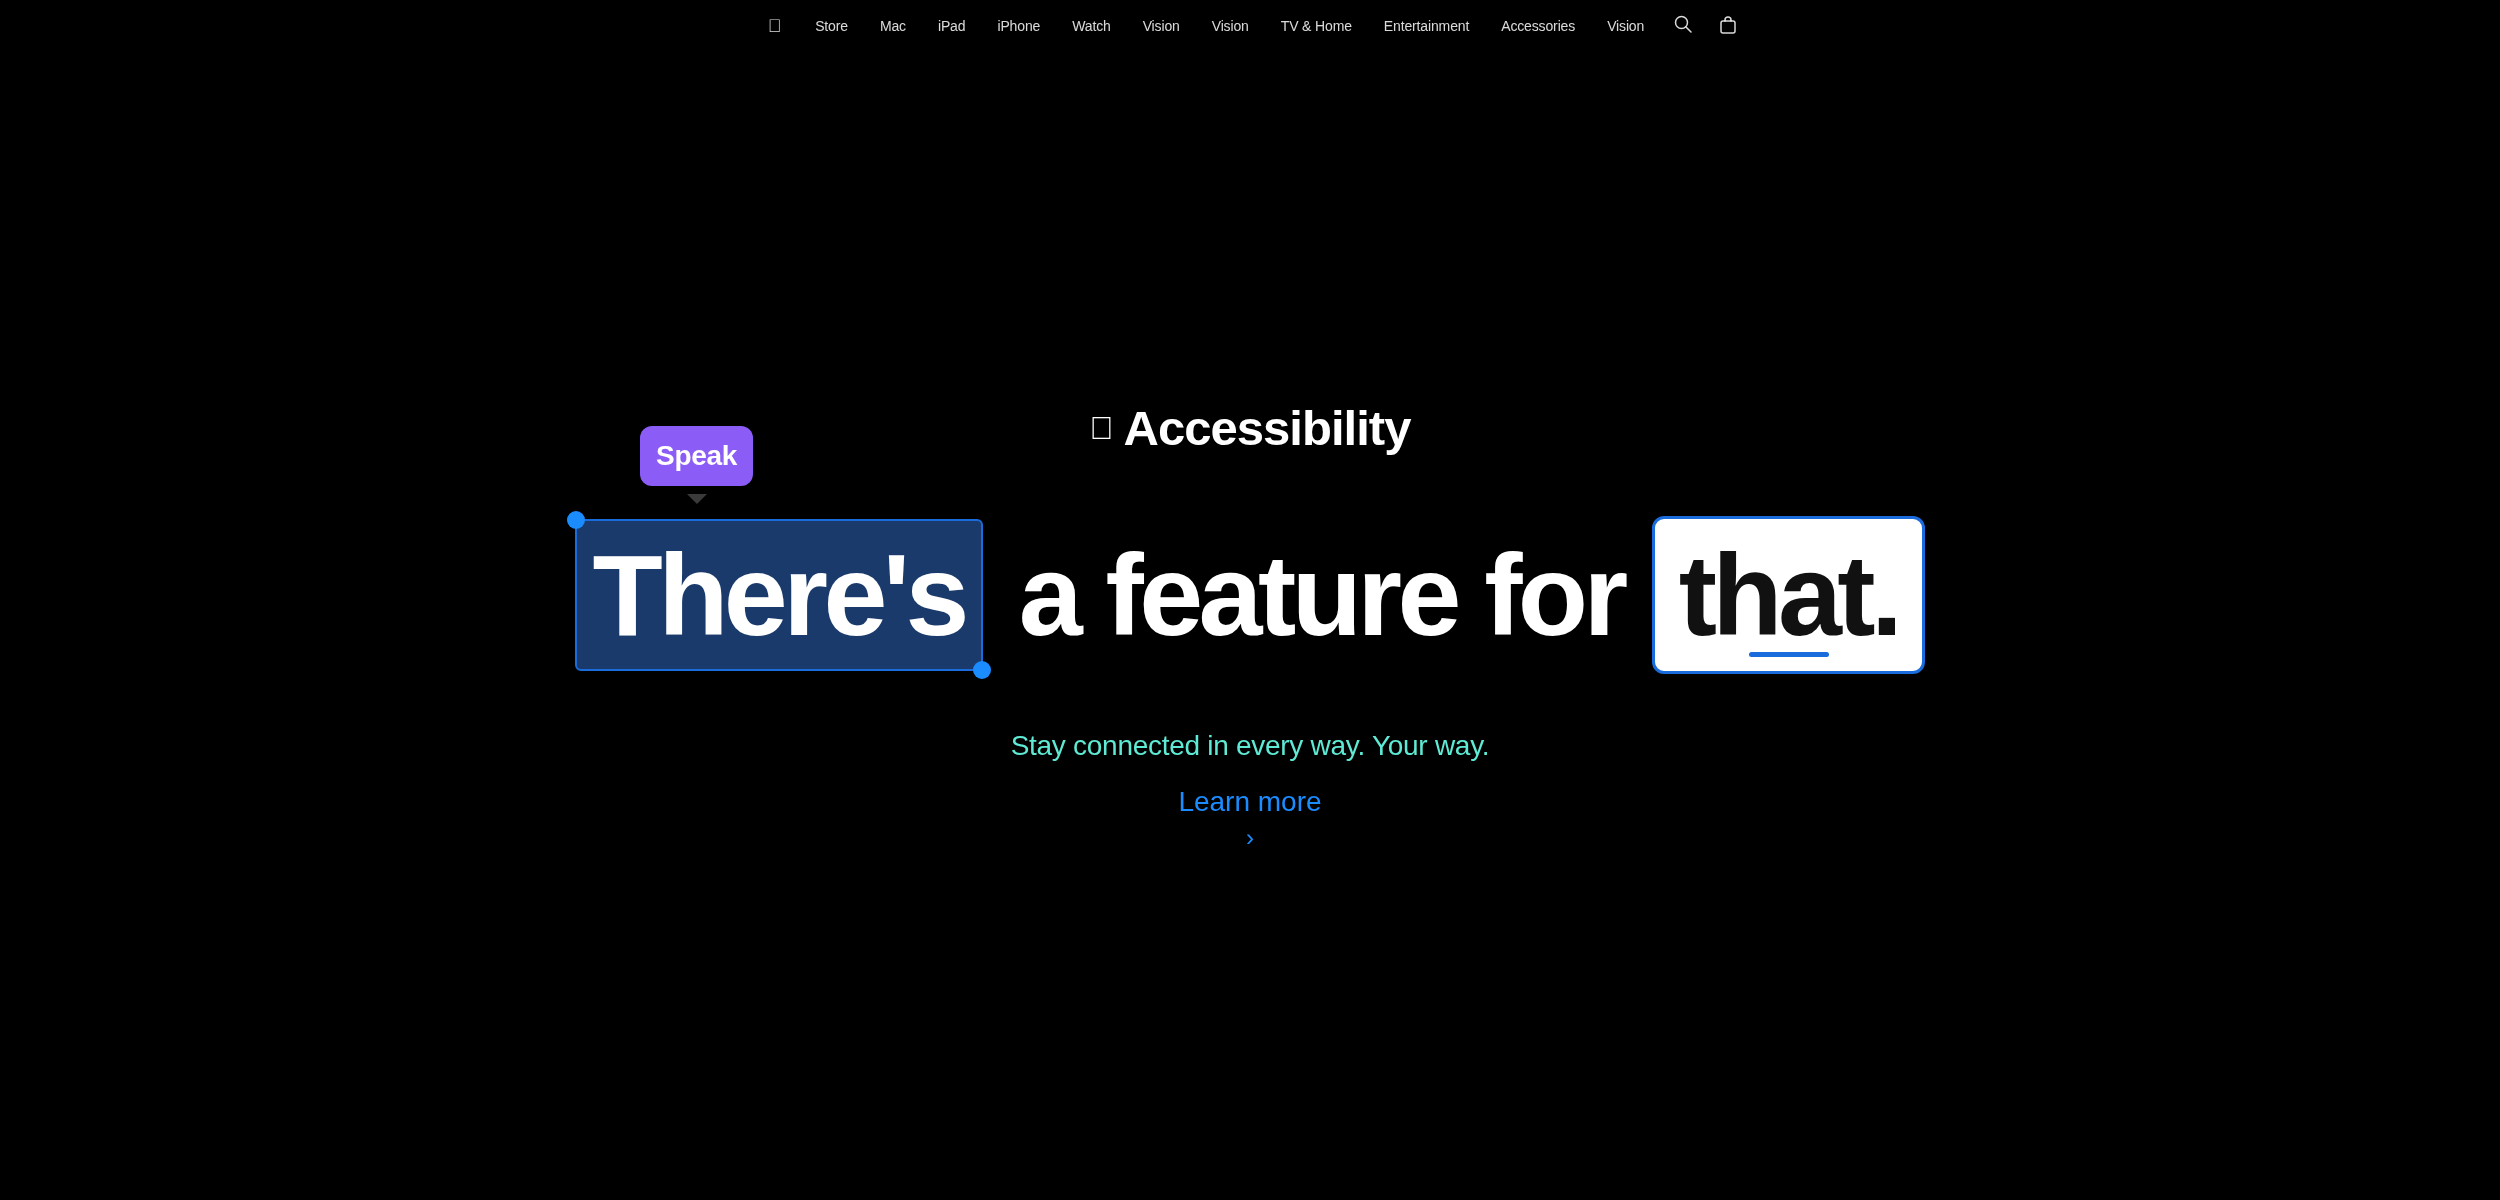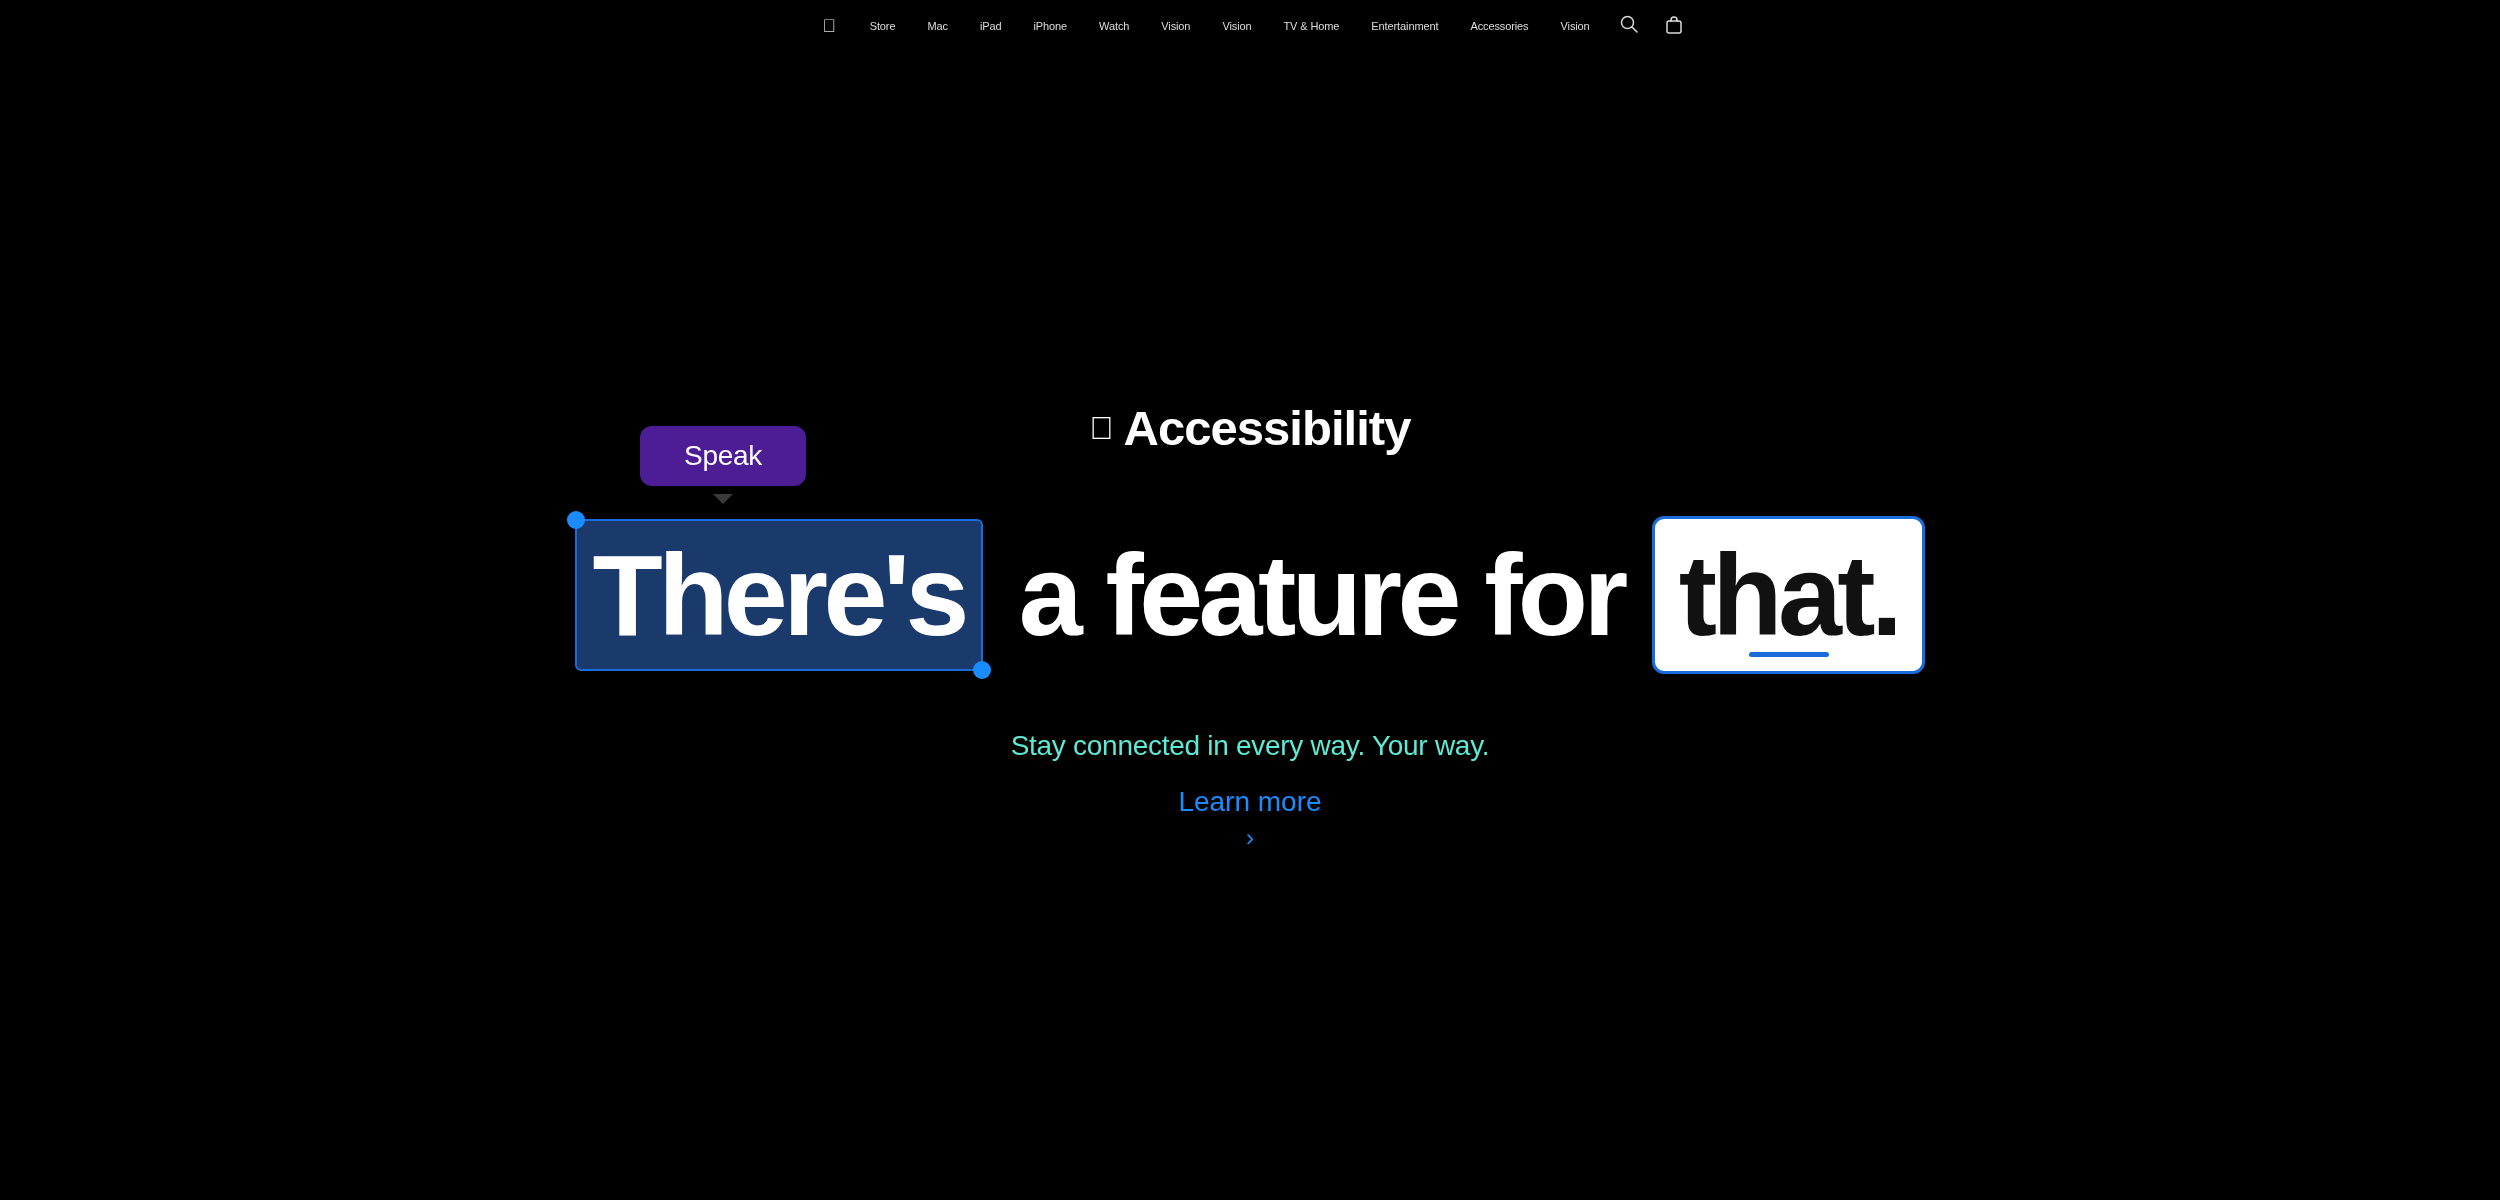--- a/index.html
+++ b/index.html
@@ -35,21 +35,21 @@
       display: flex;
       align-items: center;
       gap: 0;
       width: 100%;
       max-width: 1680px;
       justify-content: center;
     }
 
     .nav-item {
       color: rgba(255,255,255,0.85);
-      font-size: 11px;
+      font-size: 14px;
       font-weight: 400;
       padding: 0 16px;
       cursor: pointer;
       text-decoration: none;
       white-space: nowrap;
       letter-spacing: -0.01em;
     }
 
     .nav-apple {
       font-size: 18px;
@@ -102,25 +102,25 @@
       flex-direction: column;
       align-items: center;
       width: 100%;
     }
 
     
     .speak-tooltip {
       position: absolute;
       top: -90px;
       left: calc(50% - 610px);
-      background: #4c1d95;
+      background: #8b5cf6;
       color: #fff;
       font-size: 28px;
-      font-weight: 400;
-      padding: 14px 44px;
+      font-weight: 700;
+      padding: 14px 16px;
       border-radius: 12px;
       letter-spacing: -0.01em;
     }
 
     .speak-tooltip::after {
       content: '';
       position: absolute;
       bottom: -18px;
       left: 50%;
       transform: translateX(-50%);

